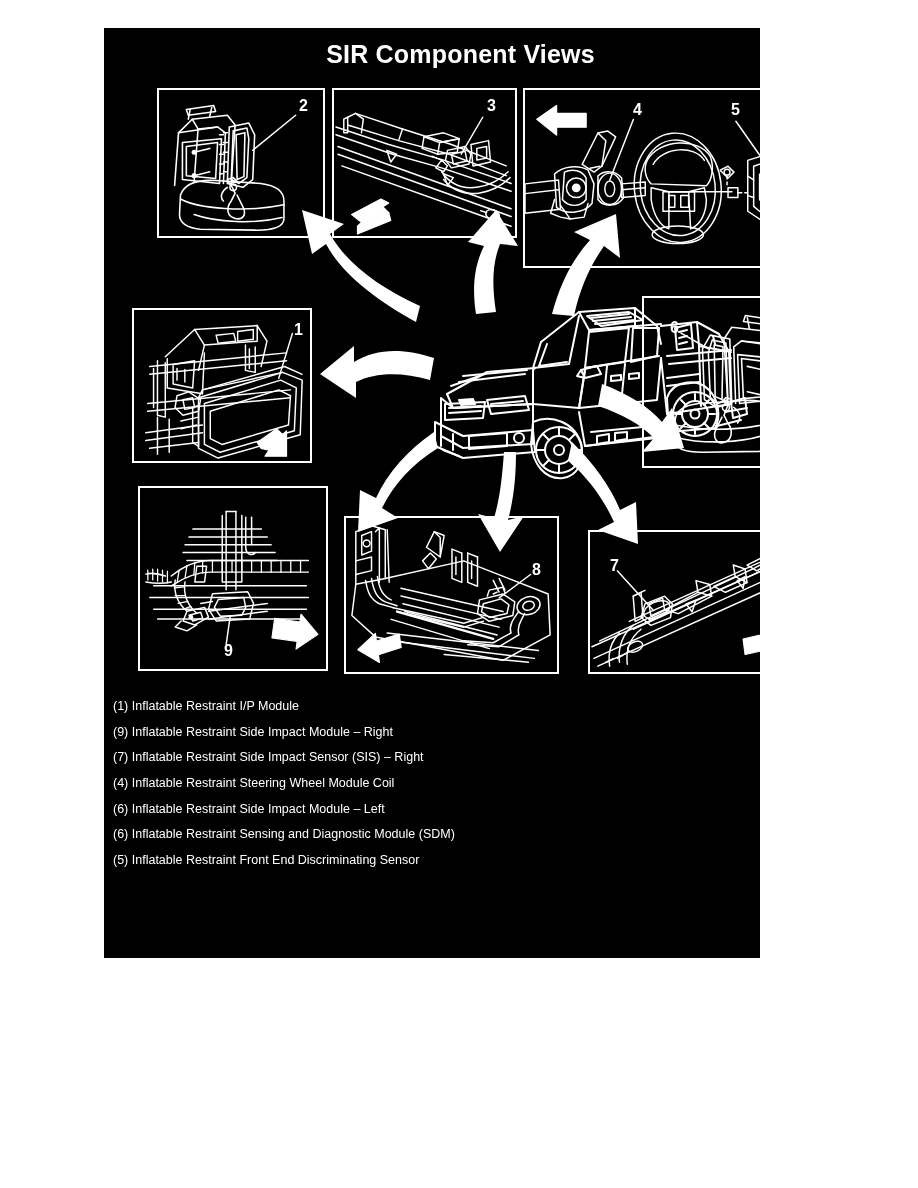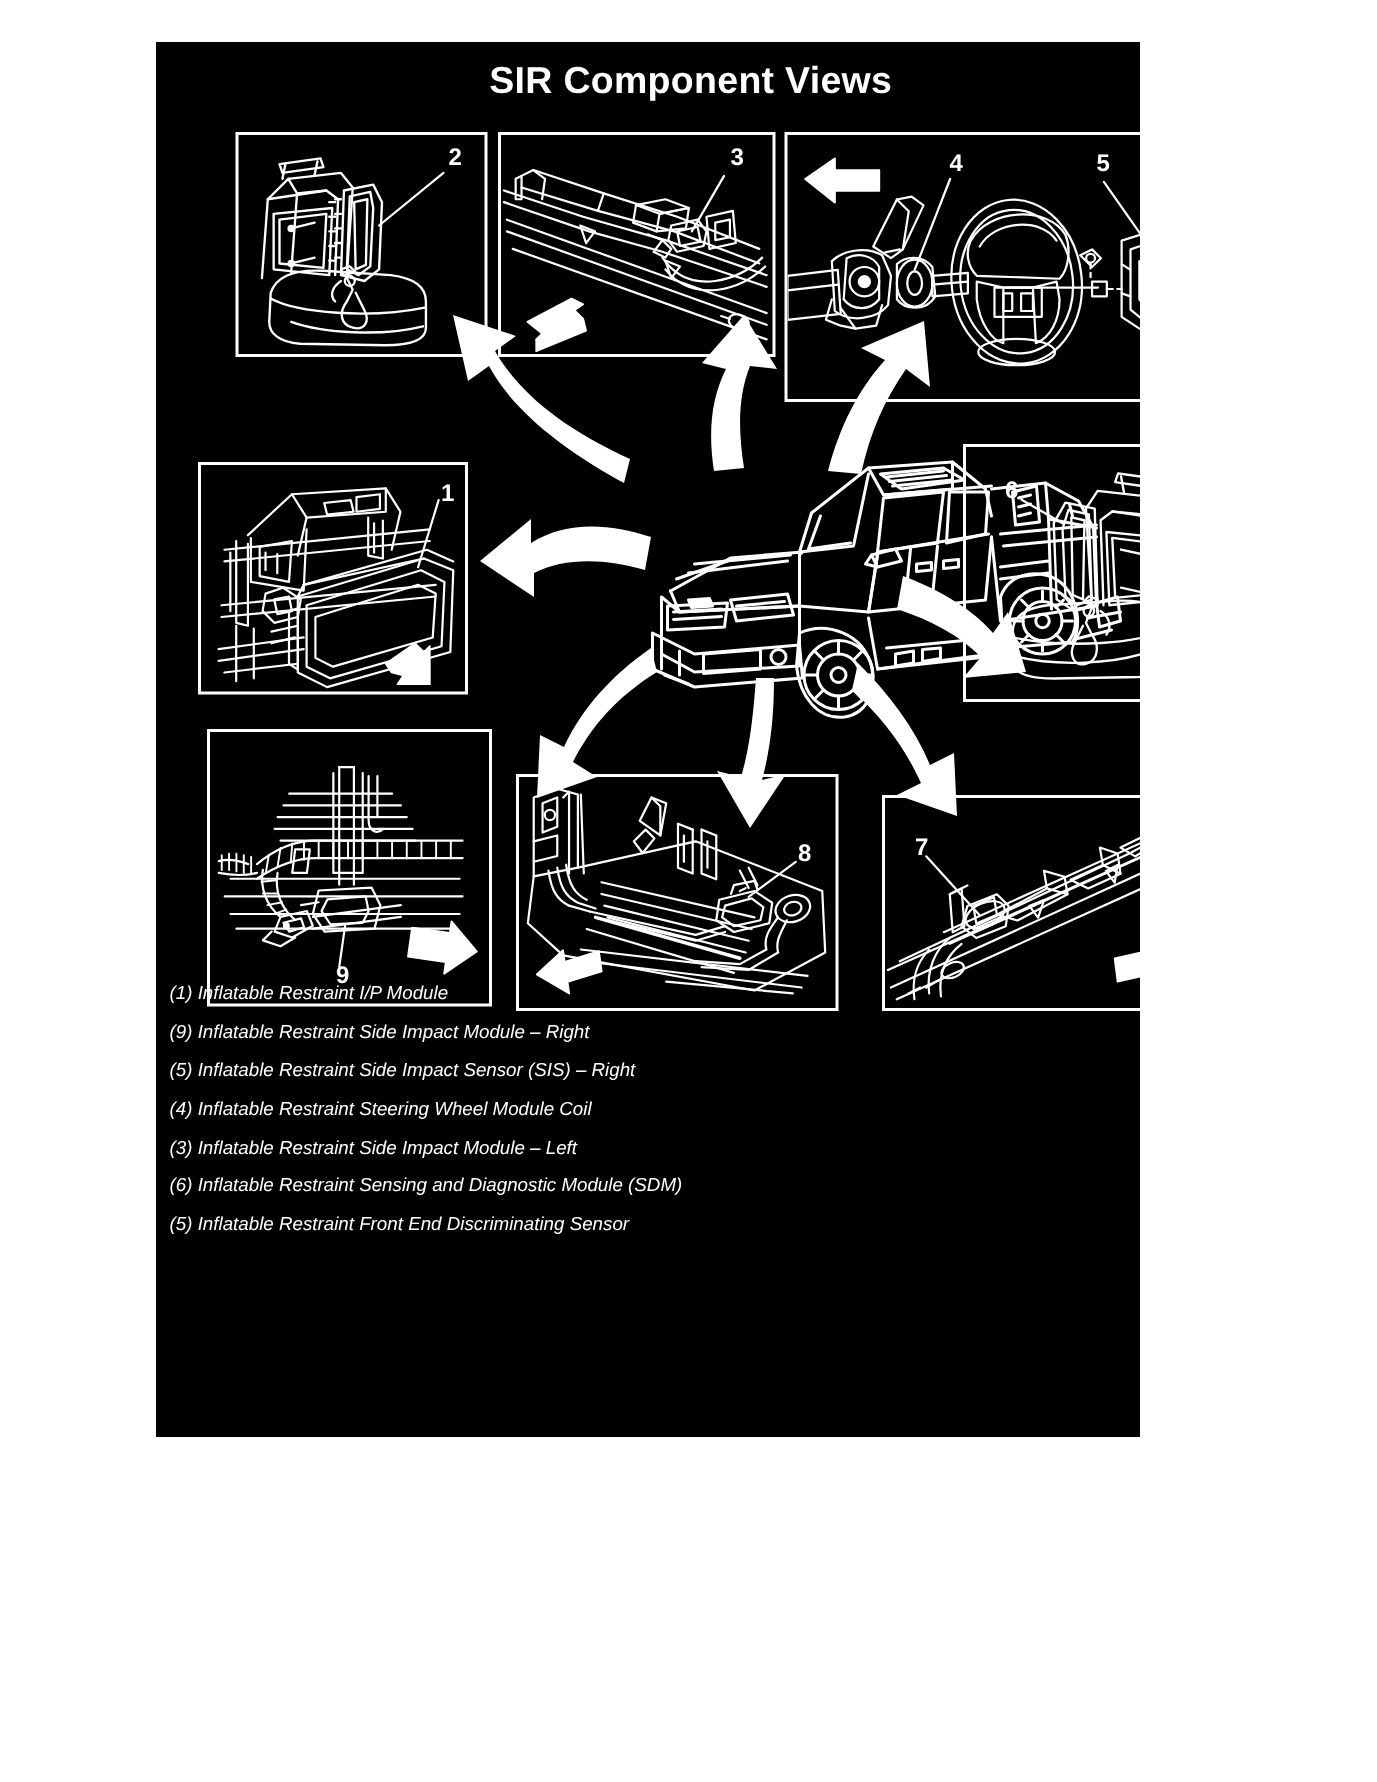--- a/index.html
+++ b/index.html
@@ -65,23 +65,22 @@
   #arrows {
     position: absolute;
     left: 0; top: 0;
     width: 713px; height: 930px;
     pointer-events: none;
   }
   #arrows svg { display:block; width:100%; height:100%; }
   #legend {
     position: absolute;
     left: 9px;
-    top: 628px;
+    top: 672px;
     width: 690px;
-    font-style: italic;
   }
   .legend-item {
     color: #ffffff;
     font-size: 12.5px;
     font-family: "Liberation Sans", sans-serif;
     line-height: 1;
     margin-bottom: 13.2px;
     white-space: nowrap;
   }
 </style>
@@ -609,21 +608,21 @@
           <path d="M400 424 C398 450 396 470 390 490 L374 486 L396 524 L420 488 L404 492 C410 470 412 448 412 424 Z"></path>
 
           <path d="M468 414 C490 436 506 458 516 482 L532 474 L534 516 L494 502 L510 494 C500 472 486 452 464 432 Z"></path>
         </g>
       </svg>
     </div>
 
     <div id="legend">
       <div class="legend-item">(1) Inflatable Restraint I/P Module</div>
       <div class="legend-item">(9) Inflatable Restraint Side Impact Module – Right</div>
-      <div class="legend-item">(5) Inflatable Restraint Side Impact Sensor (SIS) – Right</div>
+      <div class="legend-item">(7) Inflatable Restraint Side Impact Sensor (SIS) – Right</div>
       <div class="legend-item">(4) Inflatable Restraint Steering Wheel Module Coil</div>
-      <div class="legend-item">(3) Inflatable Restraint Side Impact Module – Left</div>
+      <div class="legend-item">(6) Inflatable Restraint Side Impact Module – Left</div>
       <div class="legend-item">(6) Inflatable Restraint Sensing and Diagnostic Module (SDM)</div>
       <div class="legend-item">(5) Inflatable Restraint Front End Discriminating Sensor</div>
     </div>
 
   </div>
 </div>
 
 </body></html>

